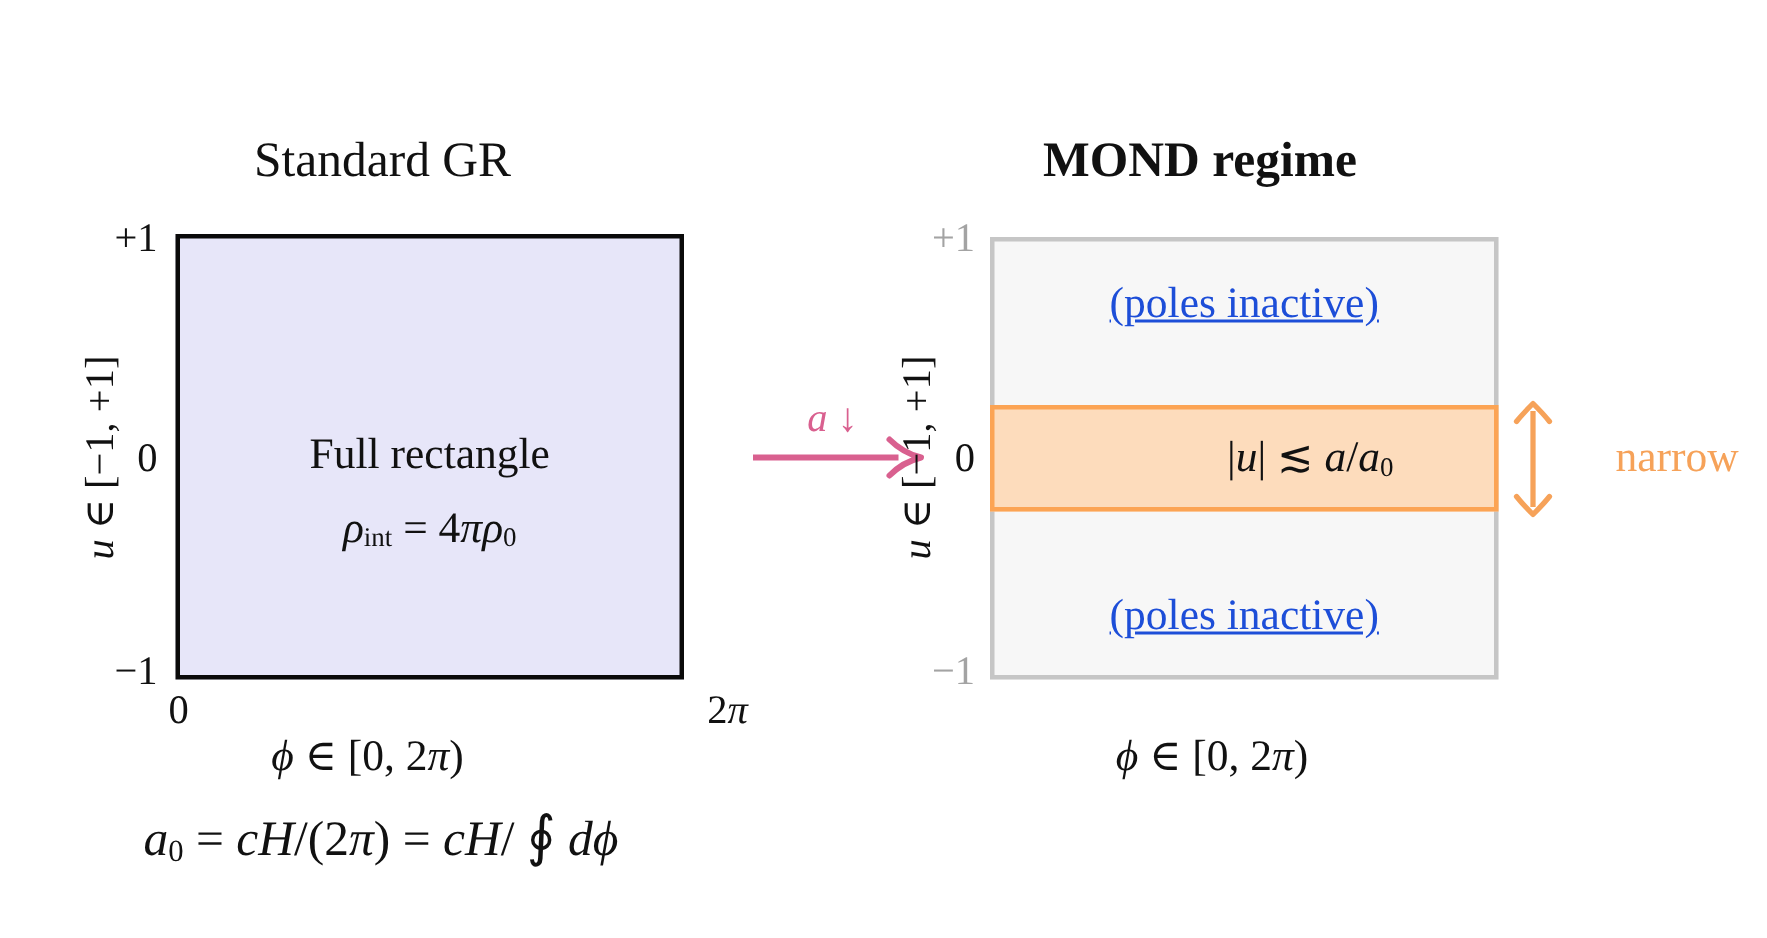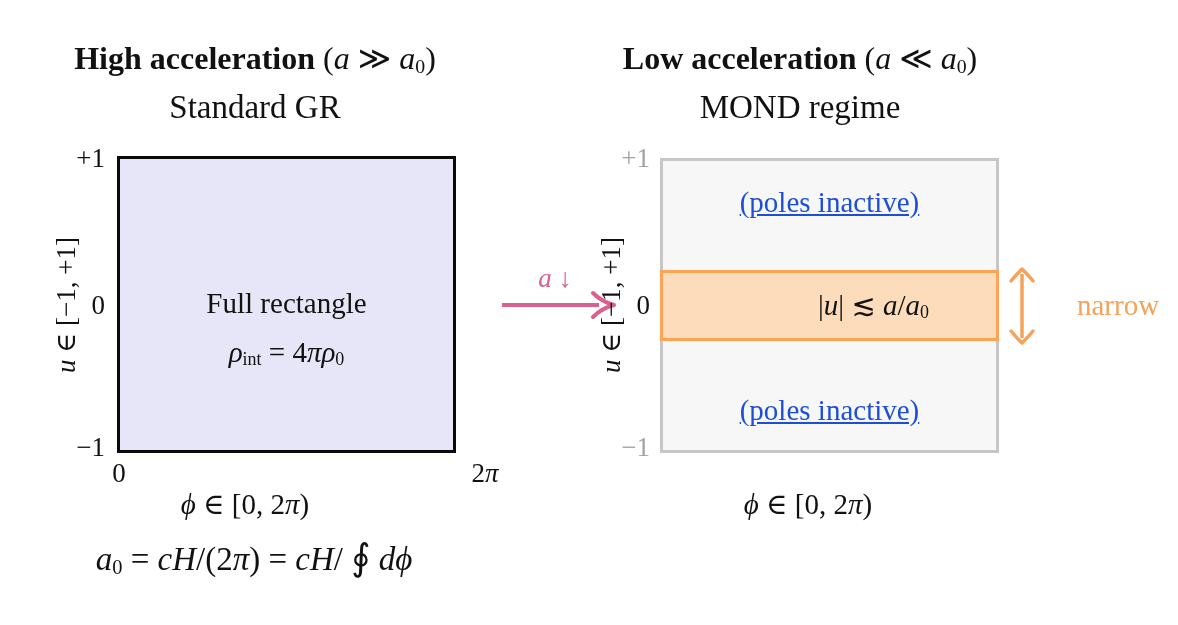--- a/index.html
+++ b/index.html
@@ -46,23 +46,20 @@
     left:660px;top:270px;width:339px;height:71px;
     background:#fddcbc;border:3px solid #fca454;
   }
   svg{display:block;}
 </style>
 </head>
 <body>
 
 <div id="canvas">
 
-  <div class="abs ctr title" style="left:30px;top:38px;width:450px;">
-    <span class="bold">High acceleration</span><span><span> (</span><span class="seg-i">a</span><span> ≫ </span><span class="seg-i">a</span><span class="seg-sub">0</span><span>)</span></span>
-  </div>
 
   <div class="abs ctr subtitle" style="left:30px;top:90px;width:450px;">Standard GR</div>
 
   <div id="left-rect" class="abs plot-rect"></div>
 
   <div class="abs ctr boxtext" style="left:117px;top:287px;width:339px;">Full rectangle</div>
 
   <div class="abs ctr boxtext" style="left:117px;top:336px;width:339px;"><span class="seg-i">ρ</span><span class="seg-sub">int</span><span> = 4</span><span class="seg-i">π</span><span class="seg-i">ρ</span><span class="seg-sub">0</span></div>
 
   <div class="abs rgt ticktext" style="left:10px;top:142px;width:95px;">+1</div>
@@ -78,25 +75,22 @@
 
   <div class="abs ctr formula" style="left:44px;top:540px;width:420px;"><span class="seg-i">a</span><span class="seg-sub">0</span><span> = </span><span class="seg-i">cH</span><span>/(2</span><span class="seg-i">π</span><span>) = </span><span class="seg-i">cH</span><span>/ </span><span class="seg-int">∮</span><span> </span><span class="seg-i">dϕ</span></div>
 
   <div class="abs ctr ticktext pinktext" style="left:505px;top:262px;width:100px;"><span class="seg-i">a</span><span> ↓</span></div>
 
   <svg class="abs" style="left:496px;top:288px;" width="124" height="34" viewBox="0 0 124 34">
     <line x1="6" y1="17" x2="103" y2="17" stroke="#d9608f" stroke-width="4"></line>
     <path d="M97,5 C103,11 110,15 118,17 C110,19 103,23 97,29" fill="none" stroke="#d9608f" stroke-width="4" stroke-linecap="round" stroke-linejoin="round"></path>
   </svg>
 
-  <div class="abs ctr title" style="left:575px;top:38px;width:450px;">
-    <span class="bold">Low acceleration</span><span><span> (</span><span class="seg-i">a</span><span> ≪ </span><span class="seg-i">a</span><span class="seg-sub">0</span><span>)</span></span>
-  </div>
 
-  <div class="abs ctr subtitle" style="left:575px;top:90px;width:450px;">MOND regime</div>
+  <div class="abs ctr subtitle" style="left:575px;top:90px;width:450px;font-weight:bold;">MOND regime</div>
 
   <div id="right-rect" class="abs plot-rect"></div>
 
   <div class="abs ctr boxtext graytext" style="left:660px;top:186px;width:339px;">(poles inactive)</div>
 
   <div id="orange-band" class="abs plot-rect"></div>
 
   <div class="abs ctr boxtext" style="left:660px;top:289px;width:339px;padding-left:44px;"><span>|</span><span class="seg-i">u</span><span>| ≲ </span><span class="seg-i">a</span><span>/</span><span class="seg-i">a</span><span class="seg-sub">0</span></div>
 
   <div class="abs ctr boxtext graytext" style="left:660px;top:394px;width:339px;">(poles inactive)</div>

